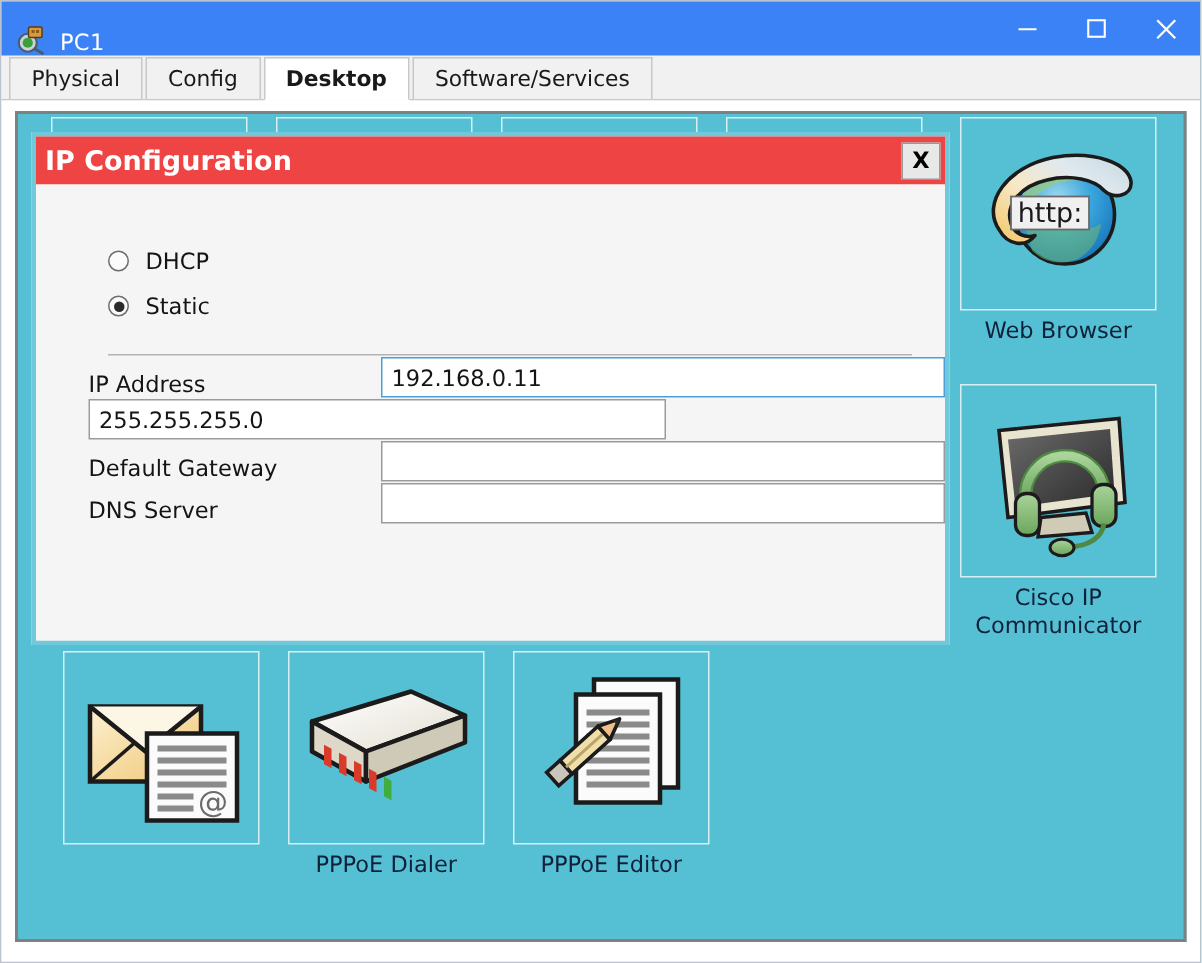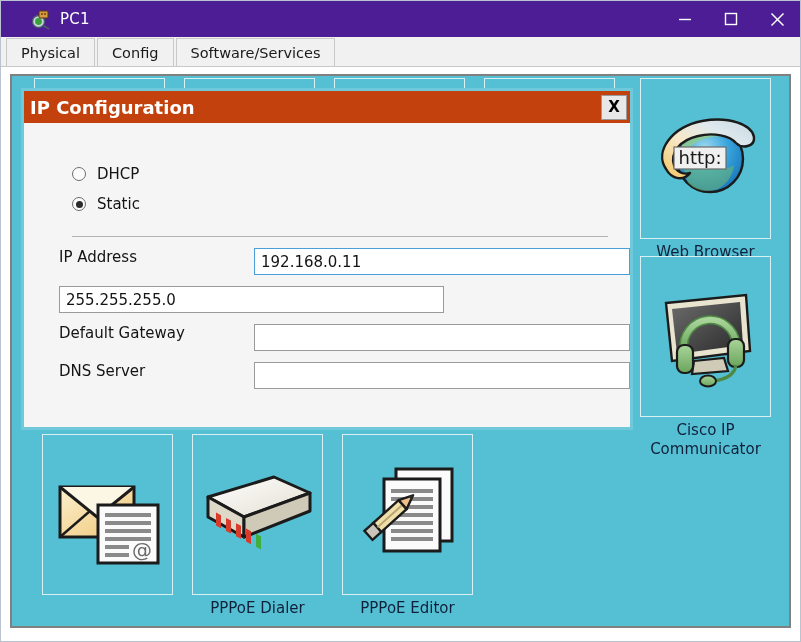--- a/index.html
+++ b/index.html
@@ -23,26 +23,25 @@
     background: #f6f6f6;
     border: 1px solid #b9c4d0;
     box-sizing: border-box;
     display: flex;
     flex-direction: column;
   }
 
   
   .titlebar {
     height: 36px;
-    background: #4c1d95;
-    display: flex;
-    align-items: center;
+    background: #3b82f6;
+    display: flex;
+    align-items: flex-end;
     flex: 0 0 auto;
     position: relative;
-    padding-left: 20px;
   }
   .title-icon {
     width: 22px; height: 22px;
     margin-left: 9px;
     position: relative;
     flex: 0 0 auto;
   }
   .title-text {
     color: #ffffff;
     font-size: 15px;
@@ -118,21 +117,21 @@
   }
 
   
   .icon-cell {
     position: absolute;
     width: 131px;
     text-align: center;
   }
   .icon-tile {
     width: 131px;
-    height: 161px;
+    height: 129px;
     border: 1px solid #d8eff3;
     box-sizing: border-box;
     display: flex;
     align-items: center;
     justify-content: center;
     background: transparent;
   }
   .icon-label {
     margin-top: 4px;
     font-size: 15px;
@@ -150,21 +149,21 @@
     height: 342px;
     background: #f5f5f5;
     border: 3px solid #6fc9da;
     box-sizing: border-box;
     z-index: 50;
     display: flex;
     flex-direction: column;
   }
   .dialog-titlebar {
     height: 32px;
-    background: #c2410c;
+    background: #ef4444;
     display: flex;
     align-items: center;
     justify-content: space-between;
     flex: 0 0 auto;
     padding-left: 6px;
     padding-right: 3px;
     box-sizing: border-box;
   }
   .dialog-title {
     color: #ffffff;
@@ -225,23 +224,23 @@
 
   .divider {
     height: 1px;
     background: #b4b4b4;
     margin: 17px 0 0 48px;
     width: 536px;
   }
 
   .field-row {
     display: flex;
-    align-items: flex-start;
+    align-items: flex-end;
     margin-left: 35px;
-    margin-top: 11px;
+    margin-top: 1px;
   }
   .field-label {
     width: 195px;
     font-size: 15px;
     color: #141414;
     flex: 0 0 auto;
   }
   .field-input {
     width: 385px;
     height: 27px;
@@ -302,20 +301,21 @@
           <line x1="1.5" y1="1.5" x2="13.5" y2="13.5" stroke="#ffffff" stroke-width="1.5"></line>
           <line x1="13.5" y1="1.5" x2="1.5" y2="13.5" stroke="#ffffff" stroke-width="1.5"></line>
         </svg>
       </div>
     </div>
   </div>
 
   <div class="tabbar">
     <div class="tab">Physical</div>
     <div class="tab">Config</div>
+    <div class="tab active">Desktop</div>
     <div class="tab">Software/Services</div>
   </div>
 
   <div class="content">
     <div class="desktop">
 
       <div class="icon-cell" style="left:22px; top:2px;">
         <div class="icon-tile"></div>
       </div>
       <div class="icon-cell" style="left:172px; top:2px;">

